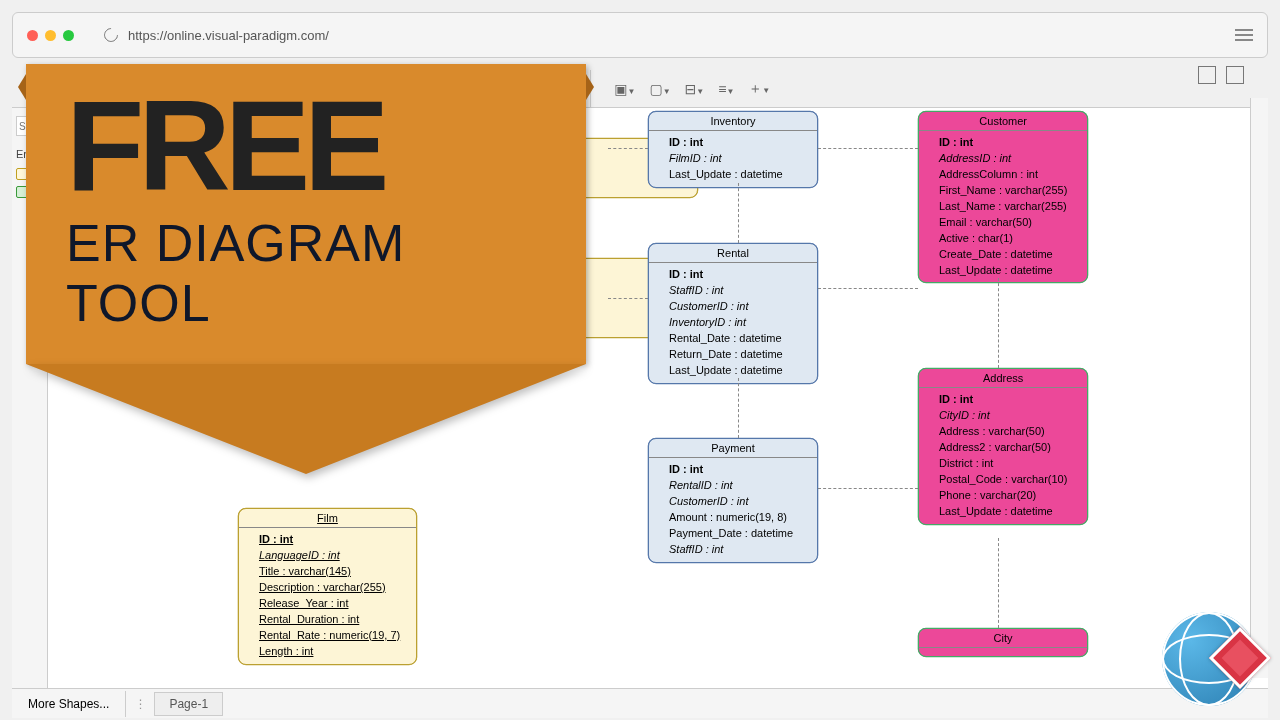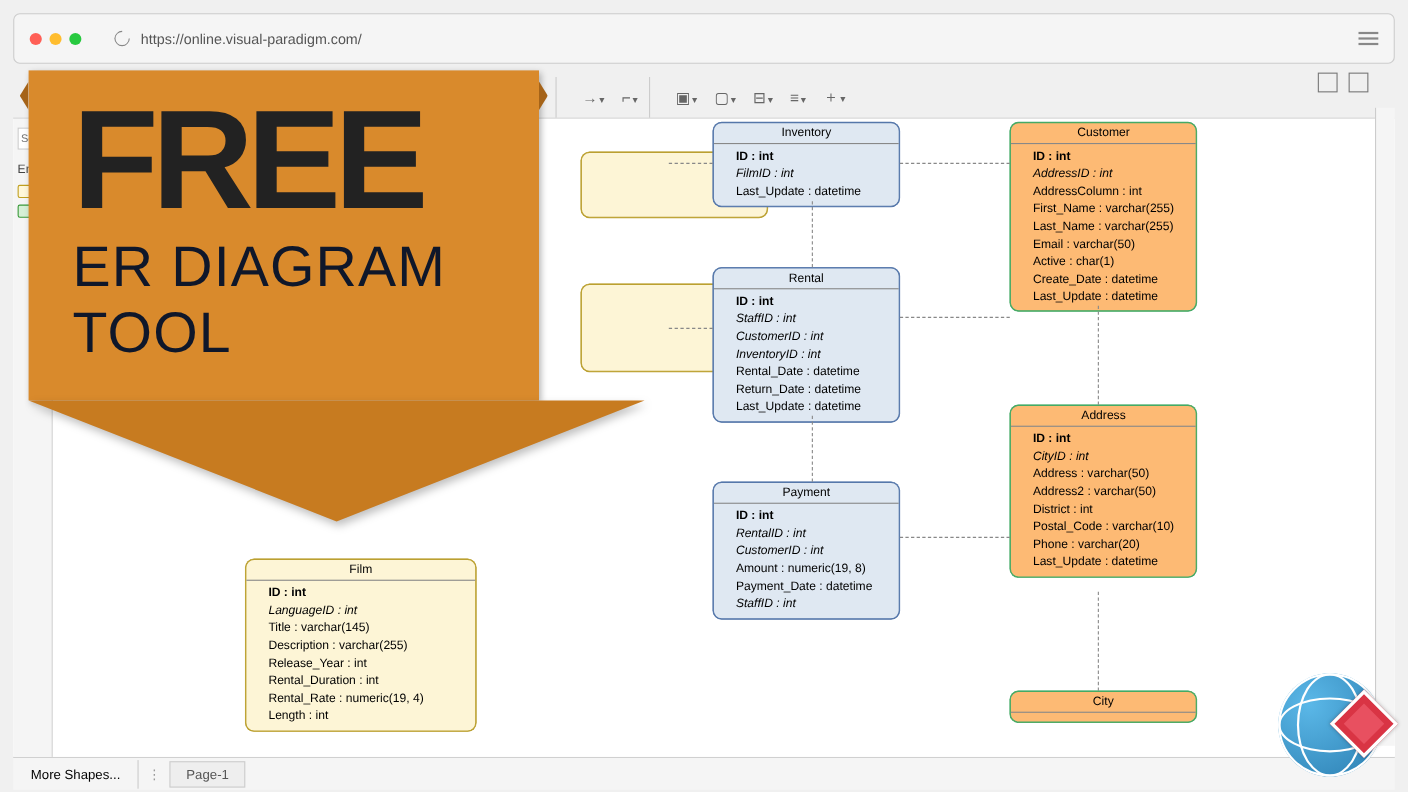--- a/index.html
+++ b/index.html
@@ -20,38 +20,38 @@
 .zoom-text { font-size: 12px; color: #444; }
 .dd { font-size: 8px; color: #666; }
 .main { display: flex; margin: 0 12px; height: 580px; background: #fff; }
 .sidebar { width: 36px; background: #f5f5f5; border-right: 1px solid #ccc; padding: 8px 4px; }
 .side-search { width: 24px; height: 20px; border: 1px solid #ccc; background: #fff; font-size: 10px; padding: 2px; margin-bottom: 12px; }
 .side-label { font-size: 11px; color: #444; margin-bottom: 8px; }
 .side-shape { width: 20px; height: 12px; border: 1px solid #888; margin-bottom: 6px; border-radius: 2px; }
 .side-shape.yel { background: #fff7d9; border-color: #c0a020; }
 .side-shape.grn { background: #d6f0d6; border-color: #3a9a3a; }
 .canvas { flex: 1; position: relative; background: #fff; overflow: hidden; }
-.entity { position: absolute; border: 1.5px solid #4a6; border-radius: 8px; background: #fdba74; font-size: 11px; min-width: 170px; box-shadow: 0 0 0 0.3px #4a6; }
+.entity { position: absolute; border: 1.5px solid #4a6; border-radius: 8px; background: #ec4899; font-size: 11px; min-width: 170px; box-shadow: 0 0 0 0.3px #4a6; }
 .entity.blue { border-color: #5577aa; background: #dfe8f2; box-shadow: 0 0 0 0.3px #5577aa; }
 .entity.yellow { border-color: #bba030; background: #fdf5d6; box-shadow: 0 0 0 0.3px #bba030; }
 .entity .title { text-align: center; padding: 3px 8px; border-bottom: 1px solid #888; font-size: 11px; }
 .entity .attrs { padding: 4px 20px; }
 .entity .attr { line-height: 1.45; white-space: nowrap; }
 .entity .attr.pk { font-weight: bold; }
 .entity .attr.fk { font-style: italic; }
 .connector { position: absolute; border-top: 1.5px dashed #888; }
 .connector.v { border-top: none; border-left: 1.5px dashed #888; }
 .footer { display: flex; align-items: center; margin: 0 12px; height: 30px; background: #f5f5f5; border-top: 1px solid #ccc; }
 .more-shapes { padding: 6px 16px; font-size: 12px; border-right: 1px solid #ccc; }
 .drag-handle { padding: 0 8px; color: #999; }
 .page-tab { padding: 4px 14px; background: #eee; border: 1px solid #ccc; font-size: 12px; color: #555; }
 .right-panel { position: absolute; right: 12px; top: 98px; width: 18px; height: 580px; background: #f5f5f5; border-left: 1px solid #ccc; }
 .top-right-icons { position: absolute; right: 36px; top: 66px; display: flex; gap: 10px; }
 .tri { width: 18px; height: 18px; border: 1.5px solid #777; }
-.overlay-banner { position: absolute; left: 26px; top: 64px; width: 464px; height: 420px; z-index: 50; }
+.overlay-banner { position: absolute; left: 26px; top: 64px; width: 560px; height: 420px; z-index: 50; }
 .banner-top { background: #d98a2c; height: 300px; position: relative; padding: 28px 40px 10px; box-shadow: 2px 2px 6px rgba(0,0,0,0.3); }
 .banner-top::before { content: ""; position: absolute; left: -8px; top: 10px; width: 8px; height: 26px; background: #a56318; clip-path: polygon(100% 0, 100% 100%, 0 50%); }
 .banner-top::after { content: ""; position: absolute; right: -8px; top: 10px; width: 8px; height: 26px; background: #a56318; clip-path: polygon(0 0, 0 100%, 100% 50%); }
 .banner-free { font-family: "Arial Black", Arial; font-size: 128px; font-weight: 900; color: #222; letter-spacing: -6px; line-height: 0.85; }
 .banner-sub { font-size: 52px; color: #0f172a; margin-top: 12px; font-family: Arial; letter-spacing: 1px; }
 .banner-tri { width: 0; height: 0; border-left: 280px solid transparent; border-right: 280px solid transparent; border-top: 110px solid #c77b20; filter: drop-shadow(2px 4px 4px rgba(0,0,0,0.25)); }
 .logo { position: absolute; right: 24px; bottom: 14px; width: 94px; height: 94px; }
 .globe { width: 94px; height: 94px; border-radius: 50%; background: radial-gradient(circle at 30% 30%, #5bb8e8, #2a7db0); position: relative; display: flex; align-items: center; justify-content: center; }
 .globe-line { position: absolute; border: 2px solid #fff; border-radius: 50%; }
 .gl1 { width: 94px; height: 94px; } .gl2 { width: 60px; height: 94px; } .gl3 { width: 94px; height: 50px; top: 22px; }
@@ -189,30 +189,30 @@
       <div class="attrs">
           <div class="attr pk">ID : int</div>
           <div class="attr fk">RentalID : int</div>
           <div class="attr fk">CustomerID : int</div>
           <div class="attr">Amount : numeric(19, 8)</div>
           <div class="attr">Payment_Date : datetime</div>
           <div class="attr fk">StaffID : int</div>
         </div>
     </div>
 
-    <div class="entity yellow" style="left:175px; top:400px; width:210px;">
+    <div class="entity yellow" style="left:190px; top:400px; width:179px;text-decoration:underline;">
       <div class="title">Film</div>
       <div class="attrs">
           <div class="attr pk">ID : int</div>
           <div class="attr fk">LanguageID : int</div>
           <div class="attr">Title : varchar(145)</div>
           <div class="attr">Description : varchar(255)</div>
           <div class="attr">Release_Year : int</div>
           <div class="attr">Rental_Duration : int</div>
-          <div class="attr">Rental_Rate : numeric(19, 4)</div>
+          <div class="attr">Rental_Rate : numeric(19, 7)</div>
           <div class="attr">Length : int</div>
         </div>
     </div>
 
     <div class="entity" style="left:870px; top:520px; width:168px;">
       <div class="title">City</div>
       <div class="attrs"></div>
     </div>
 
     <div class="connector v" style="left:690px; top:75px; height:60px;"></div>

